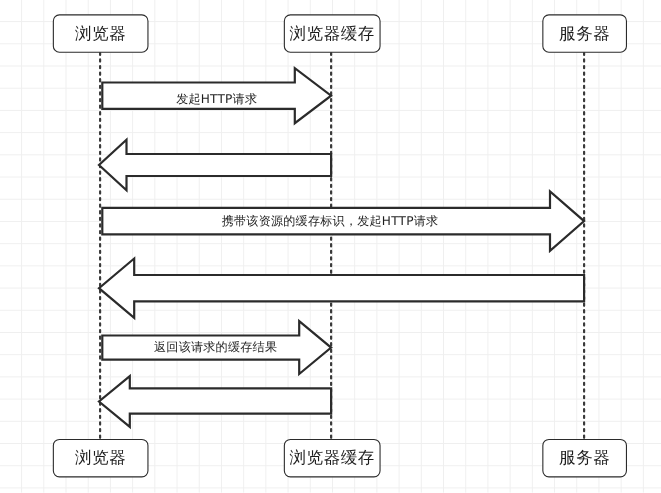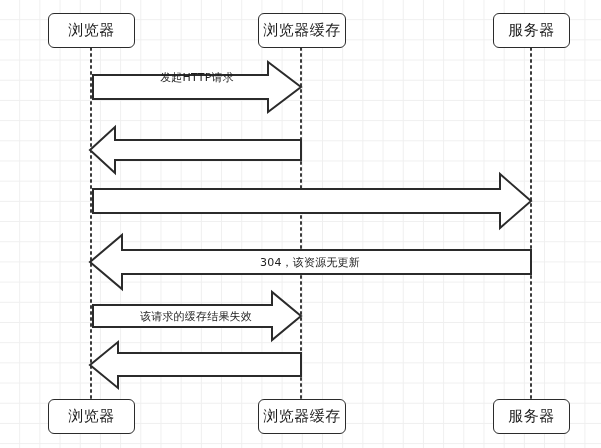--- a/index.html
+++ b/index.html
@@ -93,27 +93,27 @@
   </div>
 
   <div class="actor-box" style="left:258px; top:13px; width:88px; height:35px;">
     <span class="actor-label">浏览器缓存</span>
   </div>
 
   <div class="actor-box" style="left:493px; top:13px; width:77px; height:35px;">
     <span class="actor-label">服务器</span>
   </div>
 
-  <div class="msg-label" style="left:197px; top:77px;">发起HTTP请求</div>
+  <div class="msg-label" style="left:197px; top:90px;">发起HTTP请求</div>
 
 
+  <div class="msg-label" style="left:300px; top:201px;">携带该资源的缓存标识，发起HTTP请求</div>
 
-  <div class="msg-label" style="left:310px; top:262px;">304，该资源无更新</div>
 
-  <div class="msg-label" style="left:196px; top:316px;">该请求的缓存结果失效</div>
+  <div class="msg-label" style="left:196px; top:316px;">返回该请求的缓存结果</div>
 
 
   <div class="actor-box" style="left:48px; top:399px; width:87px; height:35px;">
     <span class="actor-label">浏览器</span>
   </div>
 
   <div class="actor-box" style="left:258px; top:399px; width:88px; height:35px;">
     <span class="actor-label">浏览器缓存</span>
   </div>
 

